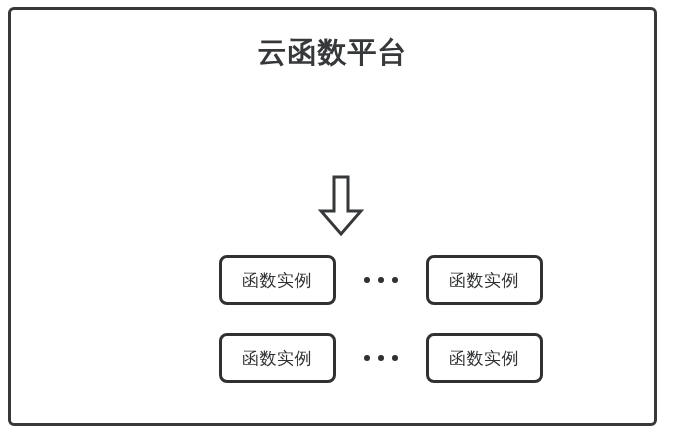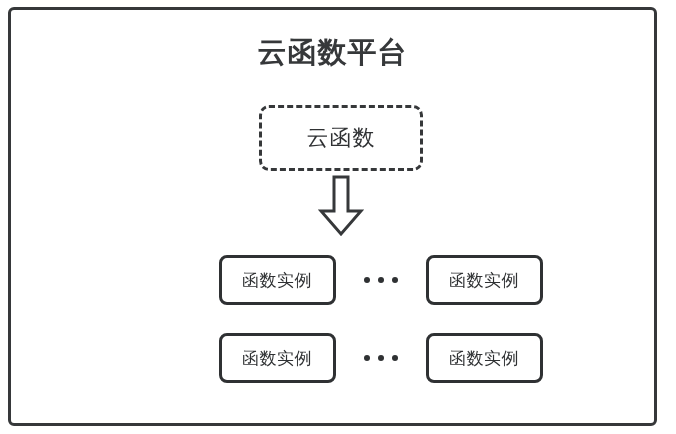--- a/index.html
+++ b/index.html
@@ -139,23 +139,20 @@
 </style>
 </head>
 <body>
 
 <div id="canvas">
 
   <div class="platform-box">
 
     <div class="platform-title">云函数平台</div>
 
-    <div class="cloud-func-box">
-      <span class="cloud-func-label">云函数</span>
-    </div>
 
     <div class="block-arrow">
       <svg width="46" height="62" viewBox="0 0 46 62" xmlns="http://www.w3.org/2000/svg">
         <polygon points="16,2 30,2 30,36 43,36 23,59 3,36 16,36" fill="#ffffff" stroke="#36383a" stroke-width="3" stroke-linejoin="miter"></polygon>
       </svg>
     </div>
 
     <div class="instances">
 
       <div class="instance-row">

